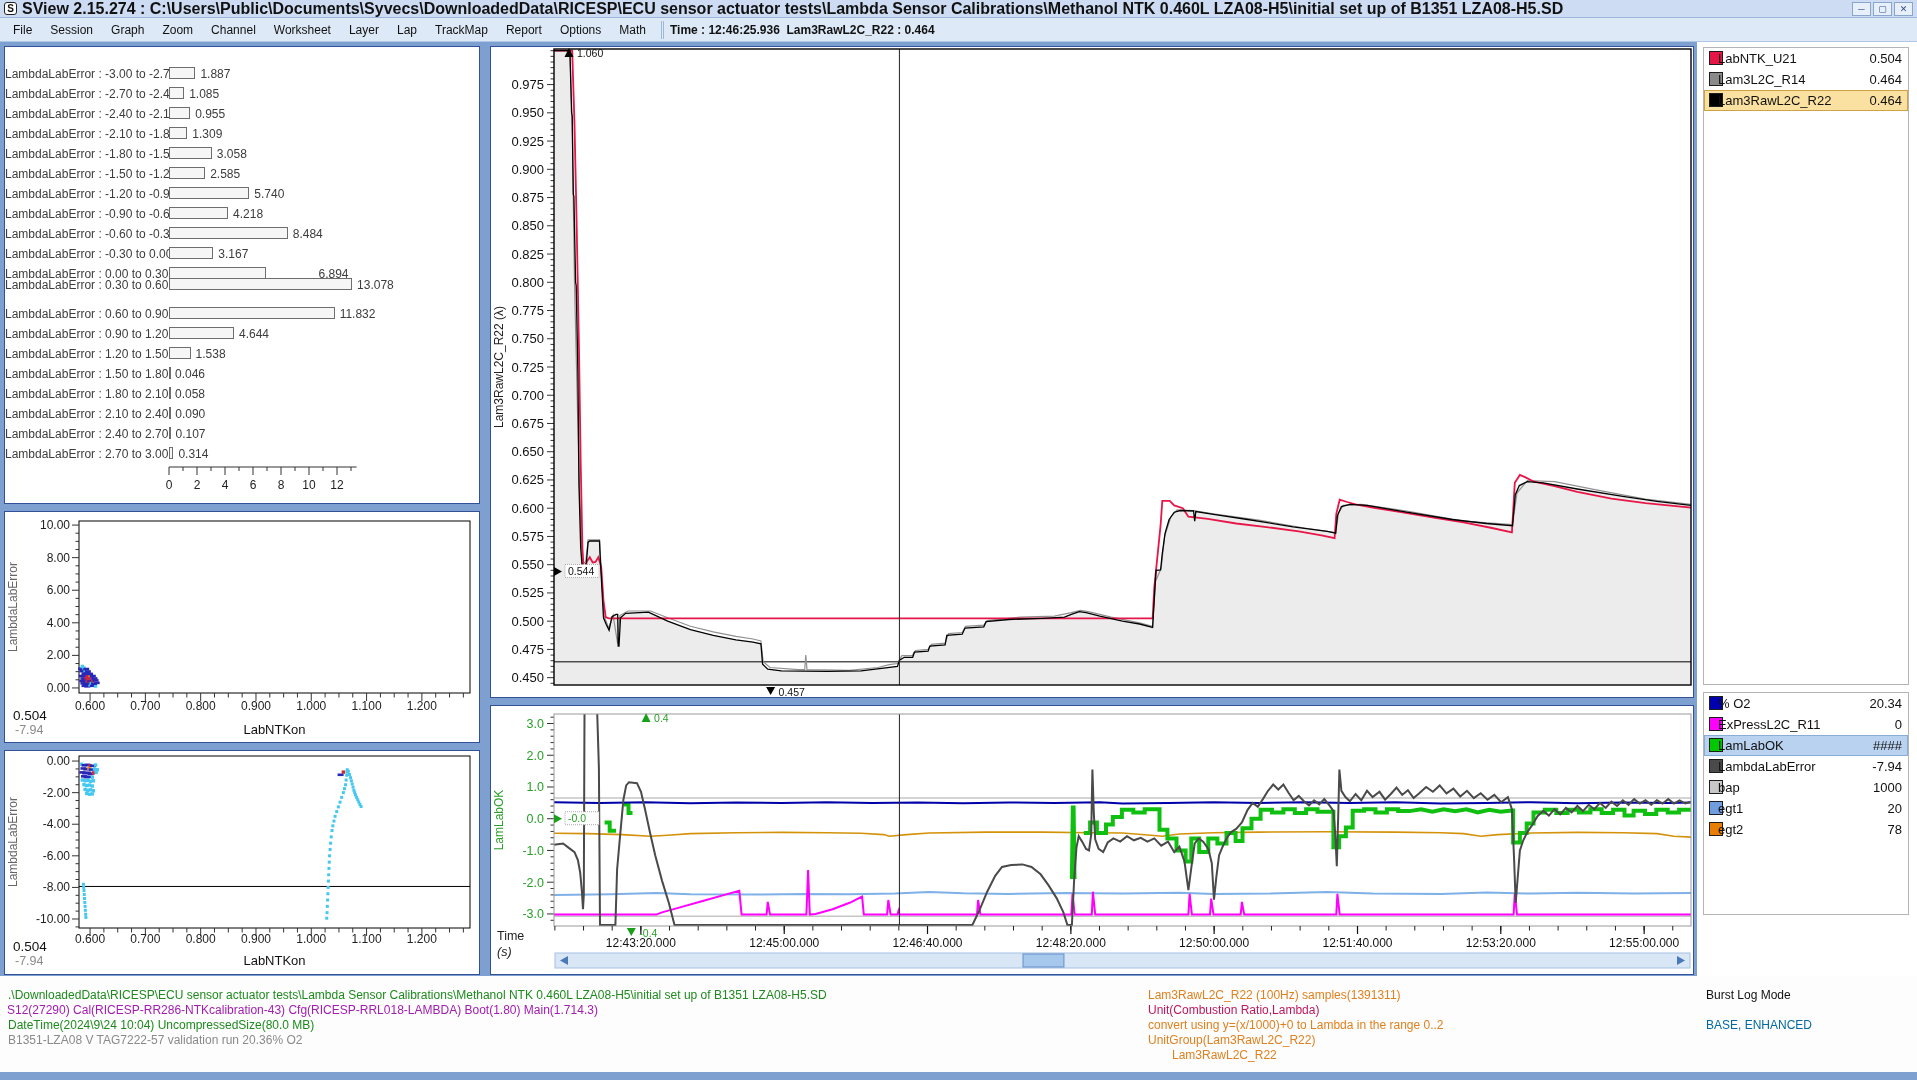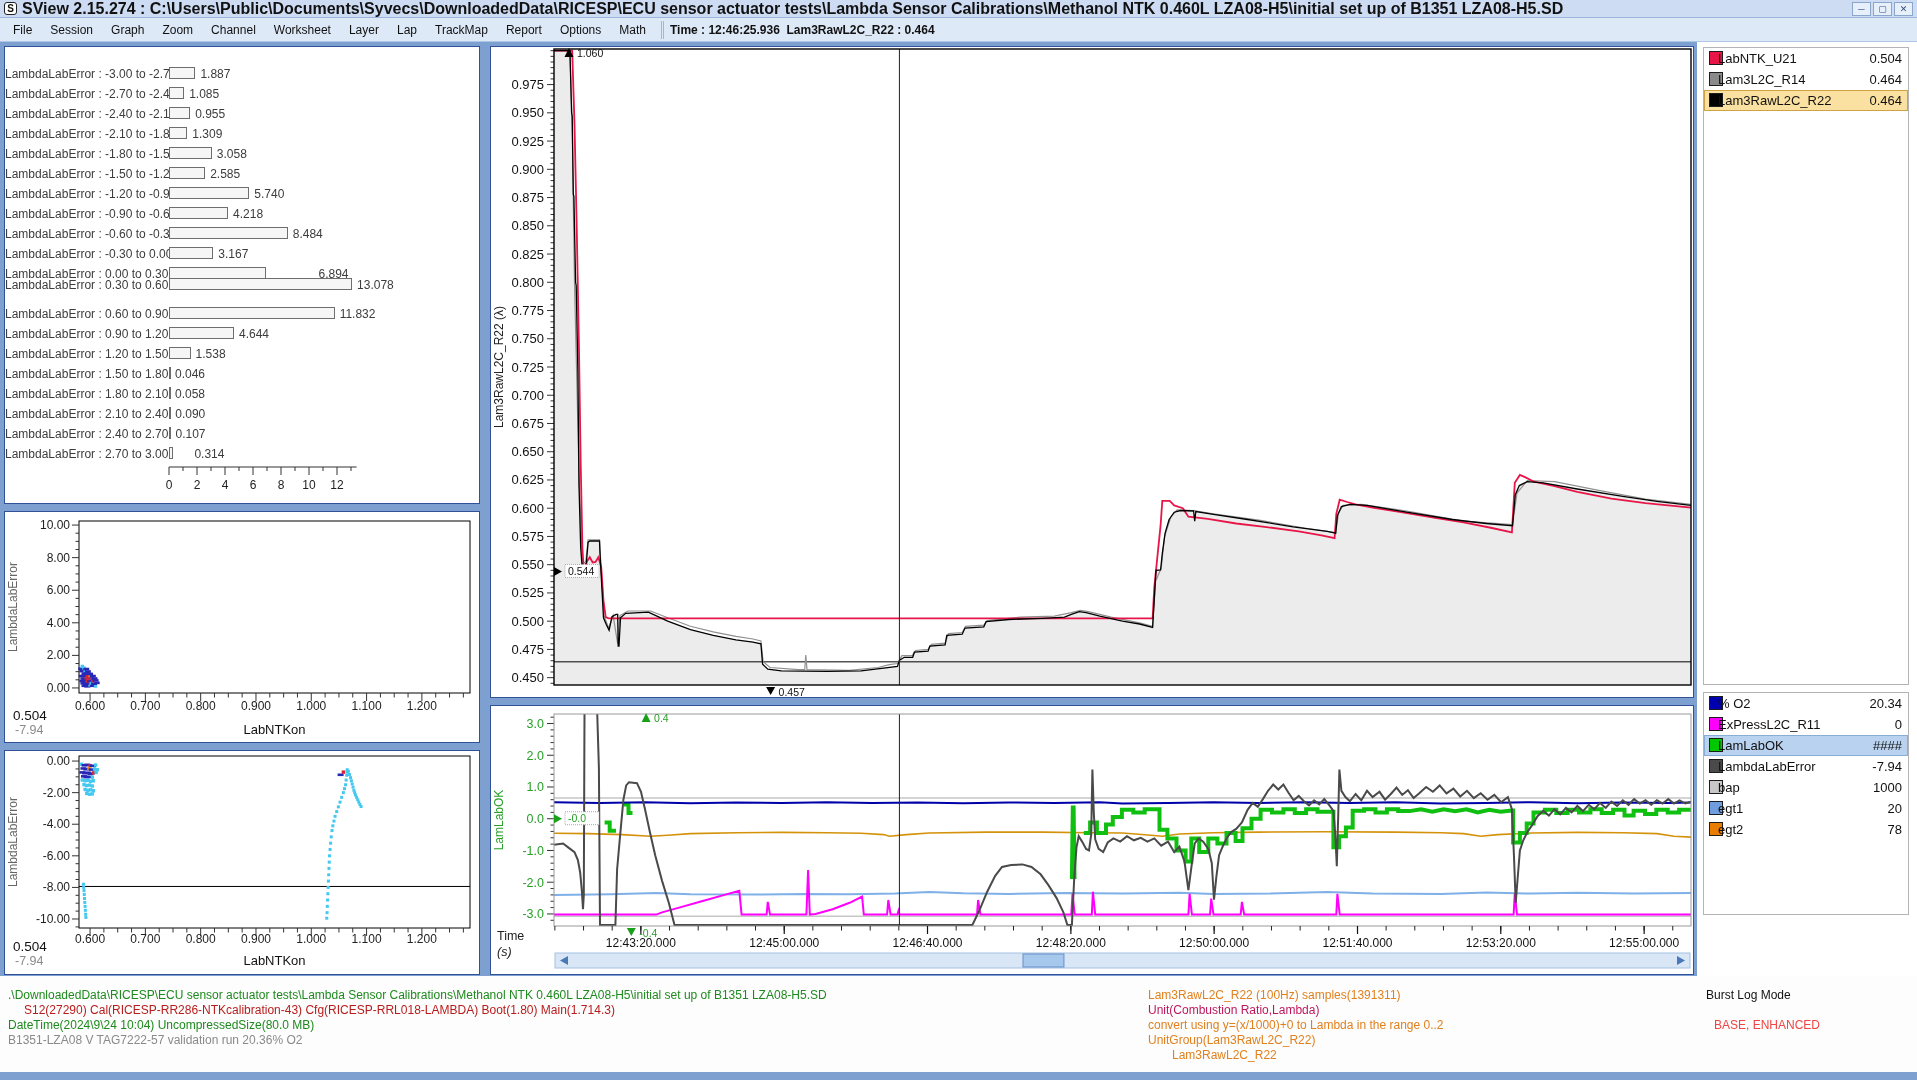--- a/index.html
+++ b/index.html
@@ -152,21 +152,21 @@
         <div class="hval" style="left: 170.26px;">0.090</div>
       </div>
       <div class="hrow" style="left: 0px; top: 377px; width: 470px;">
         <div class="hlabel">LambdaLabError : 2.40 to 2.70</div>
         <div class="hbar" style="width: 1.498px;"></div>
         <div class="hval" style="left: 170.498px;">0.107</div>
       </div>
       <div class="hrow" style="left: 0px; top: 397px; width: 470px;">
         <div class="hlabel">LambdaLabError : 2.70 to 3.00</div>
         <div class="hbar" style="width: 4.396px;"></div>
-        <div class="hval" style="left: 173.396px; margin-left: 16px;">0.314</div>
+        <div class="hval" style="left: 173.396px;">0.314</div>
       </div>
       <svg width="476" height="42" style="position:absolute;left:0;top:414px">
         <line x1="164" x2="351.6" y1="6" y2="6" stroke="#333"></line>
         <line x1="164" x2="164" y1="6" y2="14" stroke="#333"></line>
         <text x="164" y="28" text-anchor="middle" font-size="12" fill="#222">0</text>
         <line x1="178" x2="178" y1="6" y2="10" stroke="#333"></line>
         <line x1="192" x2="192" y1="6" y2="14" stroke="#333"></line>
         <text x="192" y="28" text-anchor="middle" font-size="12" fill="#222">2</text>
         <line x1="206" x2="206" y1="6" y2="10" stroke="#333"></line>
         <line x1="220" x2="220" y1="6" y2="14" stroke="#333"></line>
@@ -811,24 +811,24 @@
           <div class="sw" style="background: rgb(232, 125, 0);"></div>
           <div class="nm">egt2</div>
           <div class="val">78</div>
         </div>
       </div>
   </div>
 
   <div id="statusbar">
 
   <div class="stline" style="left: 8px; top: 12px; color: rgb(30, 138, 30);">.\DownloadedData\RICESP\ECU sensor actuator tests\Lambda Sensor Calibrations\Methanol NTK 0.460L LZA08-H5\initial set up of B1351 LZA08-H5.SD</div>
-      <div class="stline" style="left: 24px; top: 27px; color: #b91c1c;">S12(27290) Cal(RICESP-RR286-NTKcalibration-43) Cfg(RICESP-RRL018-LAMBDA) Boot(1.80) Main(1.714.3)</div>
+      <div class="stline" style="left: 7px; top: 27px; color: #a21caf;">S12(27290) Cal(RICESP-RR286-NTKcalibration-43) Cfg(RICESP-RRL018-LAMBDA) Boot(1.80) Main(1.714.3)</div>
       <div class="stline" style="left: 8px; top: 42px; color: rgb(30, 138, 30);">DateTime(2024\9\24 10:04) UncompressedSize(80.0 MB)</div>
       <div class="stline" style="left: 8px; top: 57px; color: rgb(138, 138, 138);">B1351-LZA08 V TAG7222-57 validation run 20.36% O2</div>
       <div class="stline" style="left: 1148px; top: 12px; color: rgb(224, 128, 30);">Lam3RawL2C_R22 (100Hz) samples(1391311)</div>
       <div class="stline" style="left: 1148px; top: 27px; color: #be185d; text-align: center;">Unit(Combustion Ratio,Lambda)</div>
       <div class="stline" style="left: 1148px; top: 42px; color: rgb(224, 128, 30);">convert using y=(x/1000)+0 to Lambda in the range 0..2</div>
       <div class="stline" style="left: 1148px; top: 57px; color: rgb(224, 128, 30);">UnitGroup(Lam3RawL2C_R22)</div>
       <div class="stline" style="left: 1172px; top: 72px; color: rgb(224, 128, 30);">Lam3RawL2C_R22</div>
       <div class="stline" style="left: 1706px; top: 12px; color: rgb(17, 17, 17);">Burst Log Mode</div>
-      <div class="stline" style="left: 1706px; top: 42px; color: #ef4444; margin-left: 8px;">BASE, ENHANCED</div>
+      <div class="stline" style="left: 1706px; top: 42px; color: #0369a1;">BASE, ENHANCED</div>
     </div>
 </div>
 
 </body></html>

